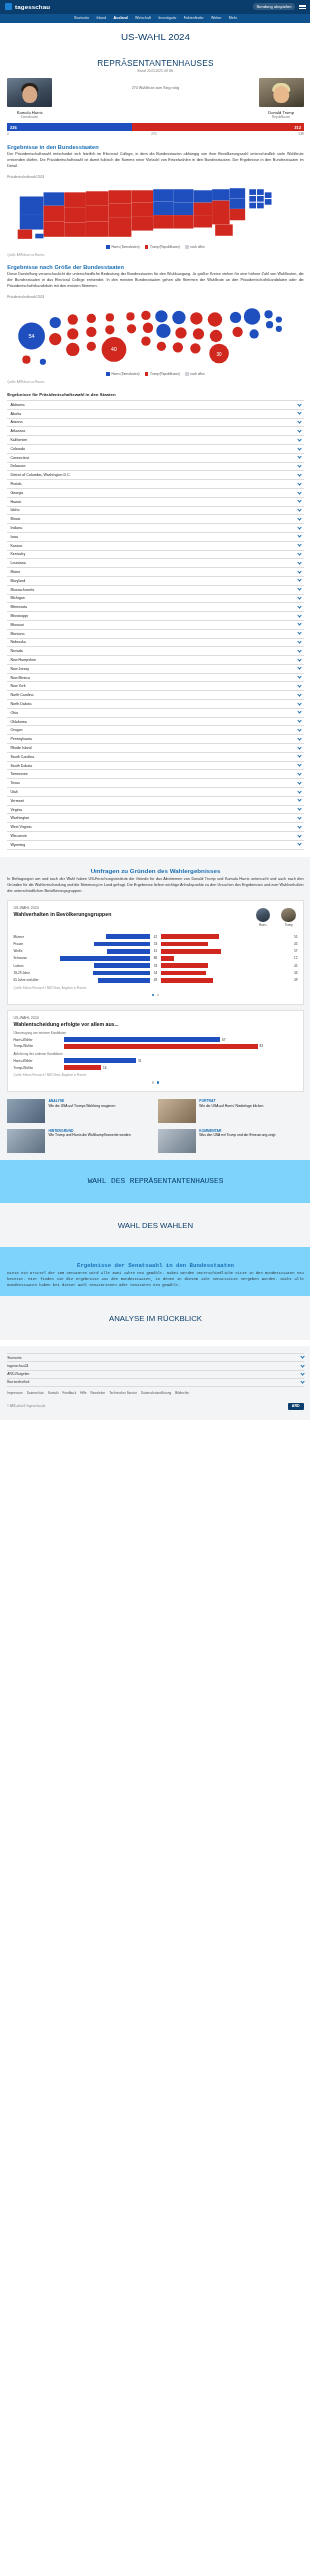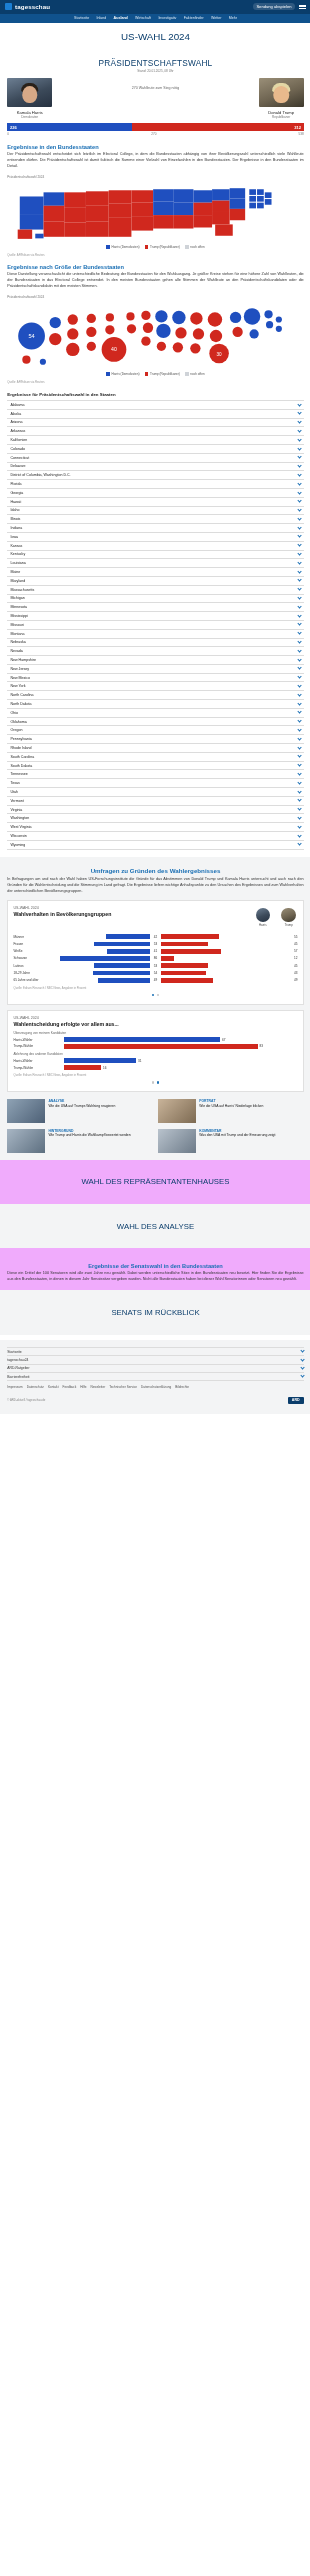--- a/index.html
+++ b/index.html
@@ -57,21 +57,21 @@
     margin: 3.1px 0 1px;
   }
   .h-blue {
     color: #1a6fb4; font-size: 5.7px; font-weight: bold; margin: 7.3px 0 2.6px;
   }
   .h-blue.center { text-align: center; }
   .body-text { font-size: 3.8px; line-height: 1.55; color: #333; text-align: justify; }
   .subtle { color: #777; font-size: 3.1px; }
 
   .band-grey { background: #f3f4f5; }
-  .band-white { background: #f0abfc; }
+  .band-white { background: #7dd3fc; font-family: Liberation Mono, monospace; }
 
   
   .hero {
     text-align: center;
     padding: 8.3px 0 5.2px;
   }
   .hero h1 {
     font-size: 9.8px; color: #0a3d6b; margin: 0; font-weight: normal;
   }
 
@@ -229,21 +229,21 @@
     <span class="nav-item">Wetter</span>
     <span class="nav-item">Mehr</span>
   </div>
 
   <div class="hero">
     <h1>US-WAHL 2024</h1>
   </div>
 
 
   <div class="section">
-    <div class="section-title">PRÄSIDENTSCHAFTSWAHL</div>
+    <div class="section-title">REPRÄSENTANTENHAUSES</div>
     <div class="subtle" style="text-align:center;margin-top:1.6px;">Stand: 20.01.2025, 08 Uhr</div>
 
     <div class="cand-wrap">
       <div class="cand">
         <div class="cand-photo photo-harris">
           <span class="hair"></span>
           <span class="face"></span>
         </div>
         <div class="cand-name">Kamala Harris</div>
         <div class="subtle">Demokraten</div>
@@ -792,32 +792,32 @@
         </div>
       </div>
     </div>
   </div>
 
   <div class="band-white">
     <div class="banner">WAHL DES REPRÄSENTANTENHAUSES</div>
   </div>
 
   <div class="band-grey">
-    <div class="banner">WAHL DES ANALYSE</div>
+    <div class="banner">WAHL DES WAHLEN</div>
   </div>
 
   <div class="band-white">
     <div class="section">
       <div class="h-blue center">Ergebnisse der Senatswahl in den Bundesstaaten</div>
       <div class="body-text">Diese ein Drittel der 100 Senatoren wird alle zwei Jahre neu gewählt. Dabei werden unterschiedliche Sitze in den Bundesstaaten neu besetzt. Hier finden Sie die Ergebnisse aus den Bundesstaaten, in denen in diesem Jahr Senatssitze vergeben wurden. Nicht alle Bundesstaaten haben bei dieser Wahl Senatorinnen oder Senatoren neu gewählt.</div>
     </div>
   </div>
 
   <div class="band-grey">
-    <div class="banner">SENATS IM RÜCKBLICK</div>
+    <div class="banner">ANALYSE IM RÜCKBLICK</div>
   </div>
 
   <div class="footer">
     <div class="foot-list">
       <div class="foot-item">
           <span>Startseite</span>
           <span class="chev"></span>
         </div>
       <div class="foot-item">
           <span>tagesschau24</span>

